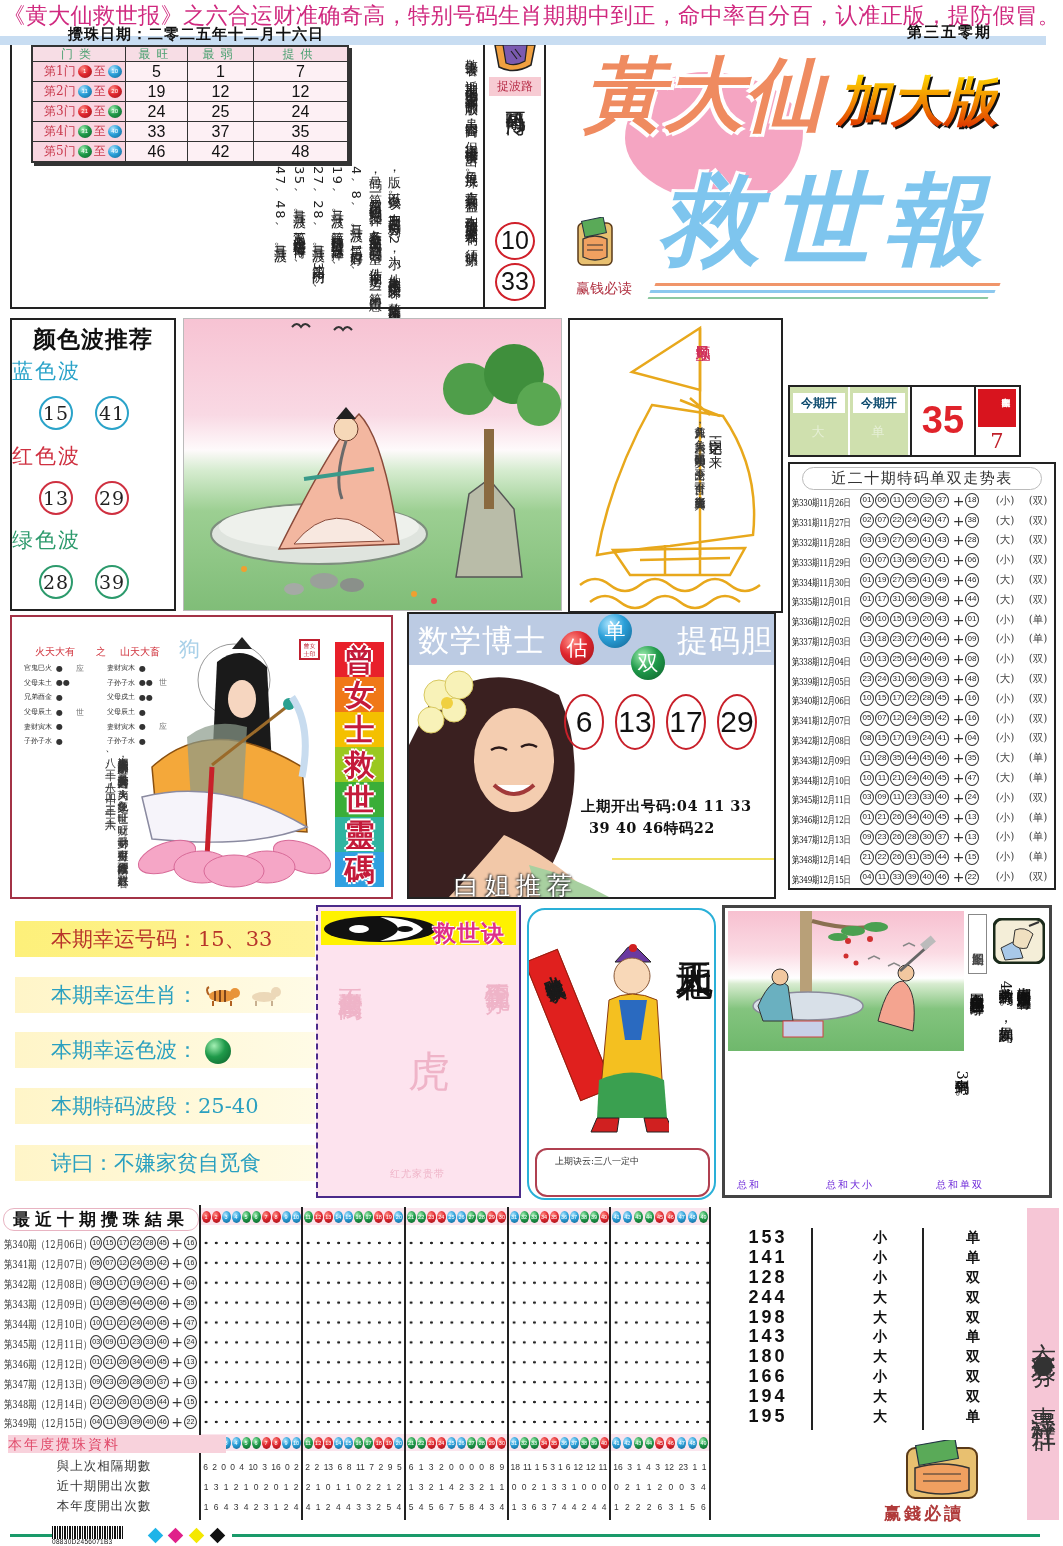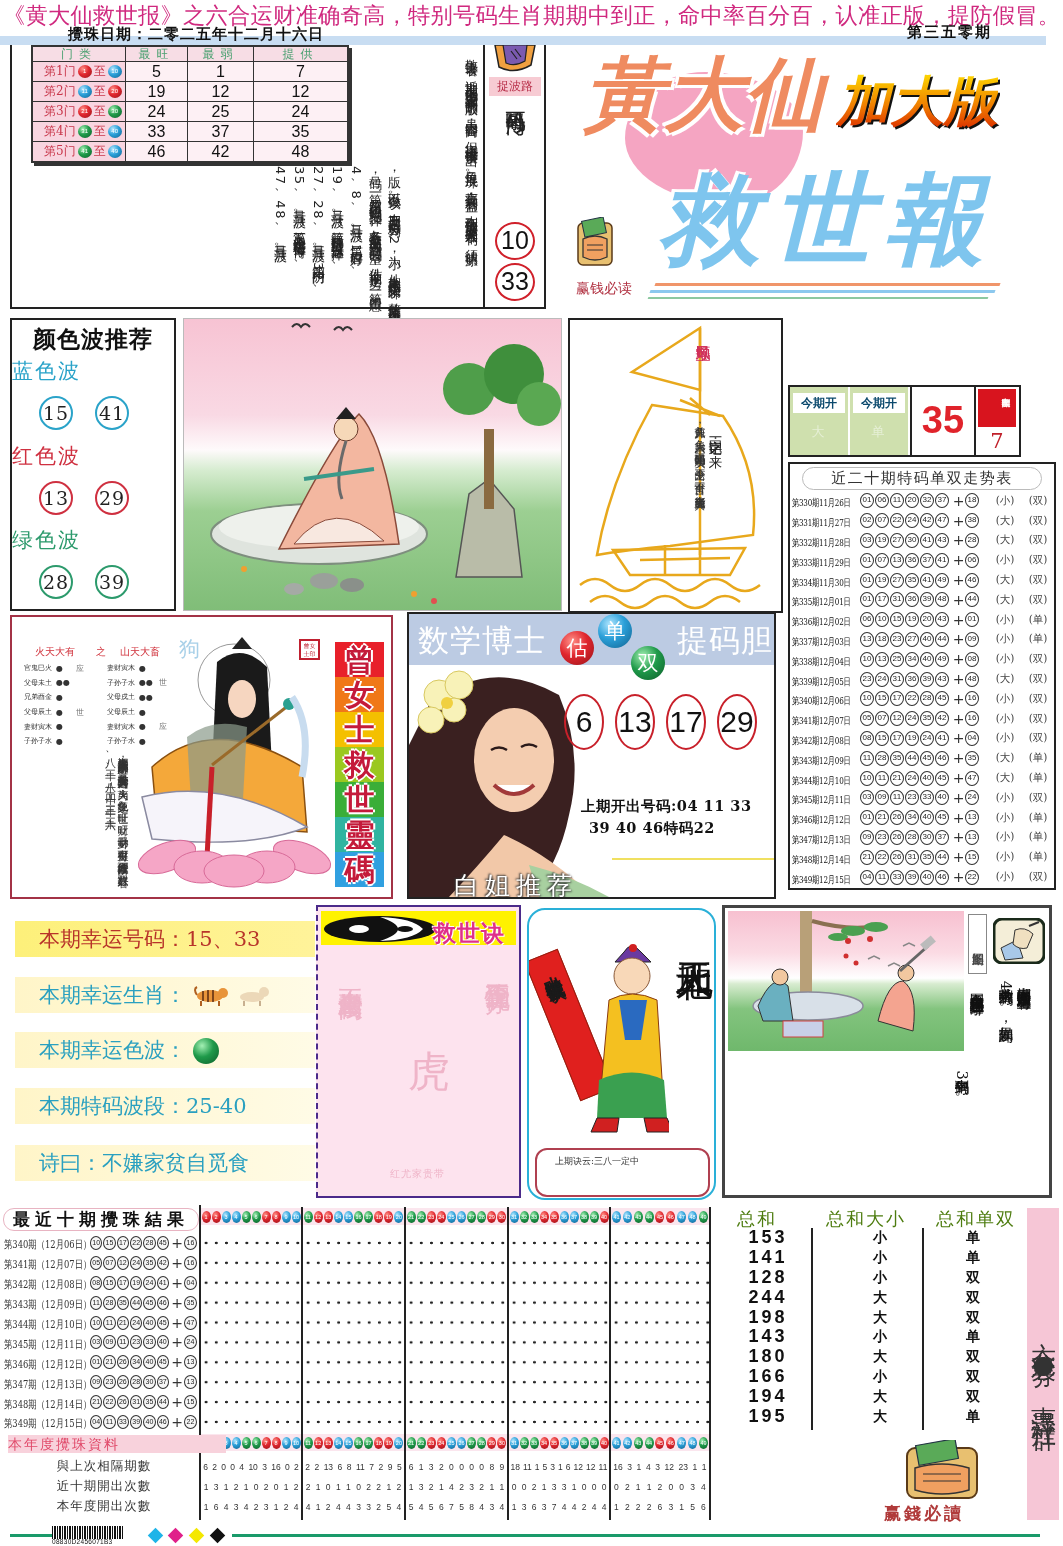--- a/index.html
+++ b/index.html
@@ -107,21 +107,21 @@
 .m-bar{left:0;top:0;width:365px;height:51px;background:#bccbe3}
 .m-t1{left:9px;top:6px;font-size:31px;line-height:40px;color:#fff;letter-spacing:1px;white-space:nowrap}
 .m-t2{left:268px;top:6px;font-size:31px;line-height:40px;color:#fff;letter-spacing:1px;white-space:nowrap}
 .m-ball{width:34px;height:34px;border-radius:50%;font-size:21px;line-height:34px;text-align:center;color:#fff}
 .m-nums{left:155px;top:80px;display:flex;gap:11px}
 .m-num{width:40px;height:56px;border:2px solid #c8202a;border-radius:50%;font-size:30px;line-height:52px;text-align:center;color:#111}
 .m-last{font-size:14.5px;font-weight:bold;white-space:nowrap;color:#111;letter-spacing:.5px}
 .m-cap{left:45px;top:257px;font-size:25px;line-height:30px;color:#fff;letter-spacing:6px;white-space:nowrap;text-shadow:1px 1px 2px #333,-1px -1px 2px #333}
 
 
-.lk{left:15px;width:300px;height:36px;font-size:21px;line-height:36px;padding-left:24px;white-space:nowrap;color:#2aa0c0}
+.lk{left:15px;width:300px;height:36px;font-size:21px;line-height:36px;padding-left:36px;white-space:nowrap;color:#2aa0c0}
 .lk1{background:linear-gradient(90deg,#fdf07a,#fff39a);color:#b8342a}
 .lk2{background:linear-gradient(90deg,#fff5c8,#fffbe6)}
 .lk-icon{display:inline-block;vertical-align:middle}
 
 
 .js{left:316px;top:905px;width:205px;height:293px;border:2px solid #4b2a8a;border-left-style:dashed;background:#fde3ee;overflow:hidden}
 .js-bar{left:3px;top:4px;width:195px;height:34px;background:#fff200}
 .js-title{left:115px;top:12px;font-size:23px;font-weight:bold;color:#e0308a;line-height:28px;letter-spacing:1px;text-shadow:1px 1px 0 #fff,-1px -1px 0 #fff}
 .js-col{font-size:25px;line-height:28px;color:#efb4c8;letter-spacing:1px}
 .js-c{left:90px;top:137px;font-size:42px;color:#efb4c8}
@@ -154,21 +154,21 @@
 .grid{left:201px;top:1207px;width:512px;height:313px;display:flex}
 .grp{position:relative;height:313px;border-right:2px solid #222}
 .grp:nth-of-type(1){width:102px}.grp:nth-of-type(2){width:103px}.grp:nth-of-type(3){width:103px}.grp:nth-of-type(4){width:102px}.grp:nth-of-type(5){width:100px}
 .gb-head{position:absolute;left:0;right:0;height:17px;display:flex;justify-content:space-around;align-items:center;background:#fbe6ee}
 .gb-head.top{top:1px}
 .gb-head.stat{top:227px}
 .hb{width:9px;height:12px;border-radius:50%;font-size:5.5px;line-height:12px;color:#fff;text-align:center;overflow:hidden}
 .gb-dots{position:absolute;left:0;right:0;top:26px;height:199px;background-image:radial-gradient(circle,#222 0 1.1px,transparent 1.6px);background-size:10.2px 19.9px;background-position:0 0}
 .gb-val{position:absolute;left:0;right:0;height:20px;display:flex;justify-content:space-around;align-items:center;font-size:8.5px;color:#333}
 .gb-val.r1{top:250px}.gb-val.r2{top:270px}.gb-val.r3{top:290px}
-.sm-head{top:1210px;font-size:18px;line-height:17px;color:#4d7c0f;white-space:nowrap;letter-spacing:2px}
+.sm-head{top:1176px;font-size:10px;line-height:17px;color:#6d28d9;white-space:nowrap;letter-spacing:2px}
 .sm-rows{left:712px;top:1228px;width:310px}
 .sm-row{position:relative;height:19.9px}
 .sm-sum{position:absolute;left:28px;width:56px;text-align:center;font-size:18px;font-weight:bold;line-height:19px;letter-spacing:3px}
 .sm-size{position:absolute;left:150px;width:36px;text-align:center;font-size:14px;font-weight:bold;line-height:19px}
 .sm-par{position:absolute;left:243px;width:36px;text-align:center;font-size:14px;font-weight:bold;line-height:19px}
 .side{left:1027px;top:1208px;width:32px;height:312px;background:#f6c6d6;font-size:25px;line-height:32px;text-align:center;letter-spacing:7px;color:#333;padding-top:8px}
 .st-title{left:8px;top:1435px;width:218px;height:18px;background:#f8d2dc;font-size:14px;line-height:18px;text-align:left;color:#e04a6a;letter-spacing:2px}
 .st-lbl{left:10px;width:188px;height:20px;font-size:12.5px;line-height:20px;text-align:center;color:#333;letter-spacing:1px}
 .coin2{left:905px;top:1440px;width:75px;height:60px}
 .coin2-cap{left:884px;top:1503px;font-size:17px;font-weight:bold;line-height:20px;color:#b03a3a;letter-spacing:3px;white-space:nowrap}

